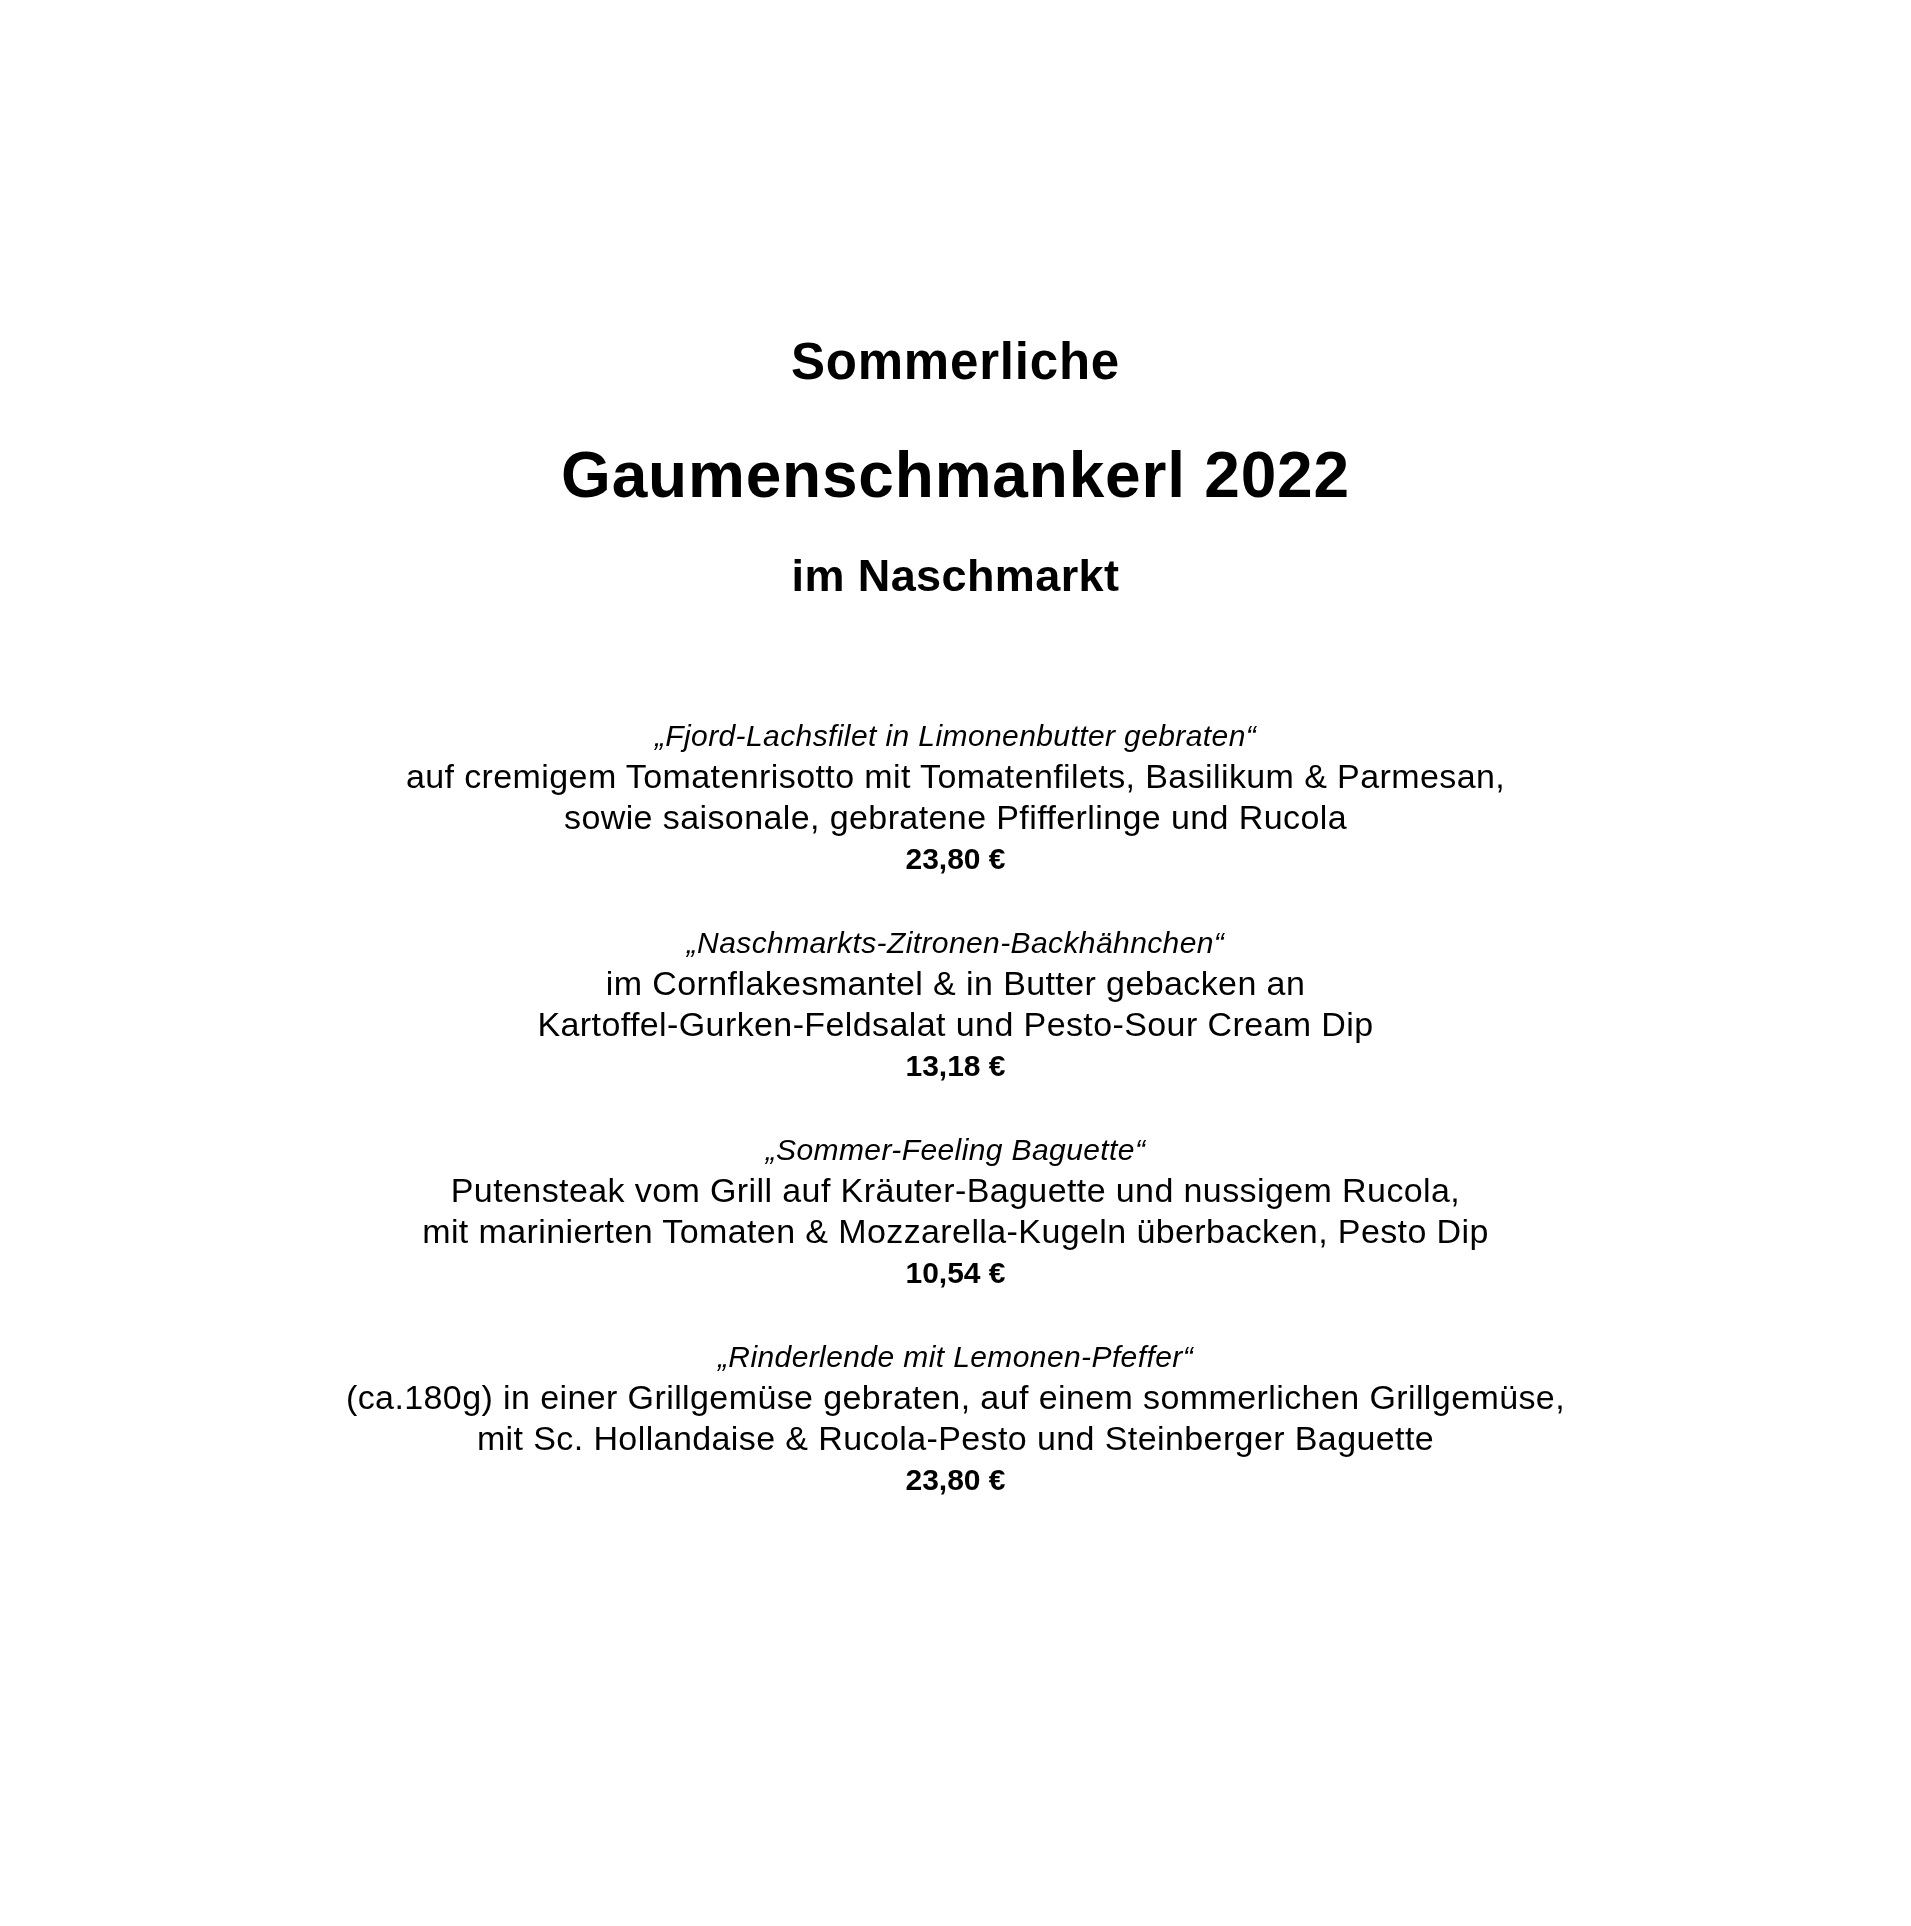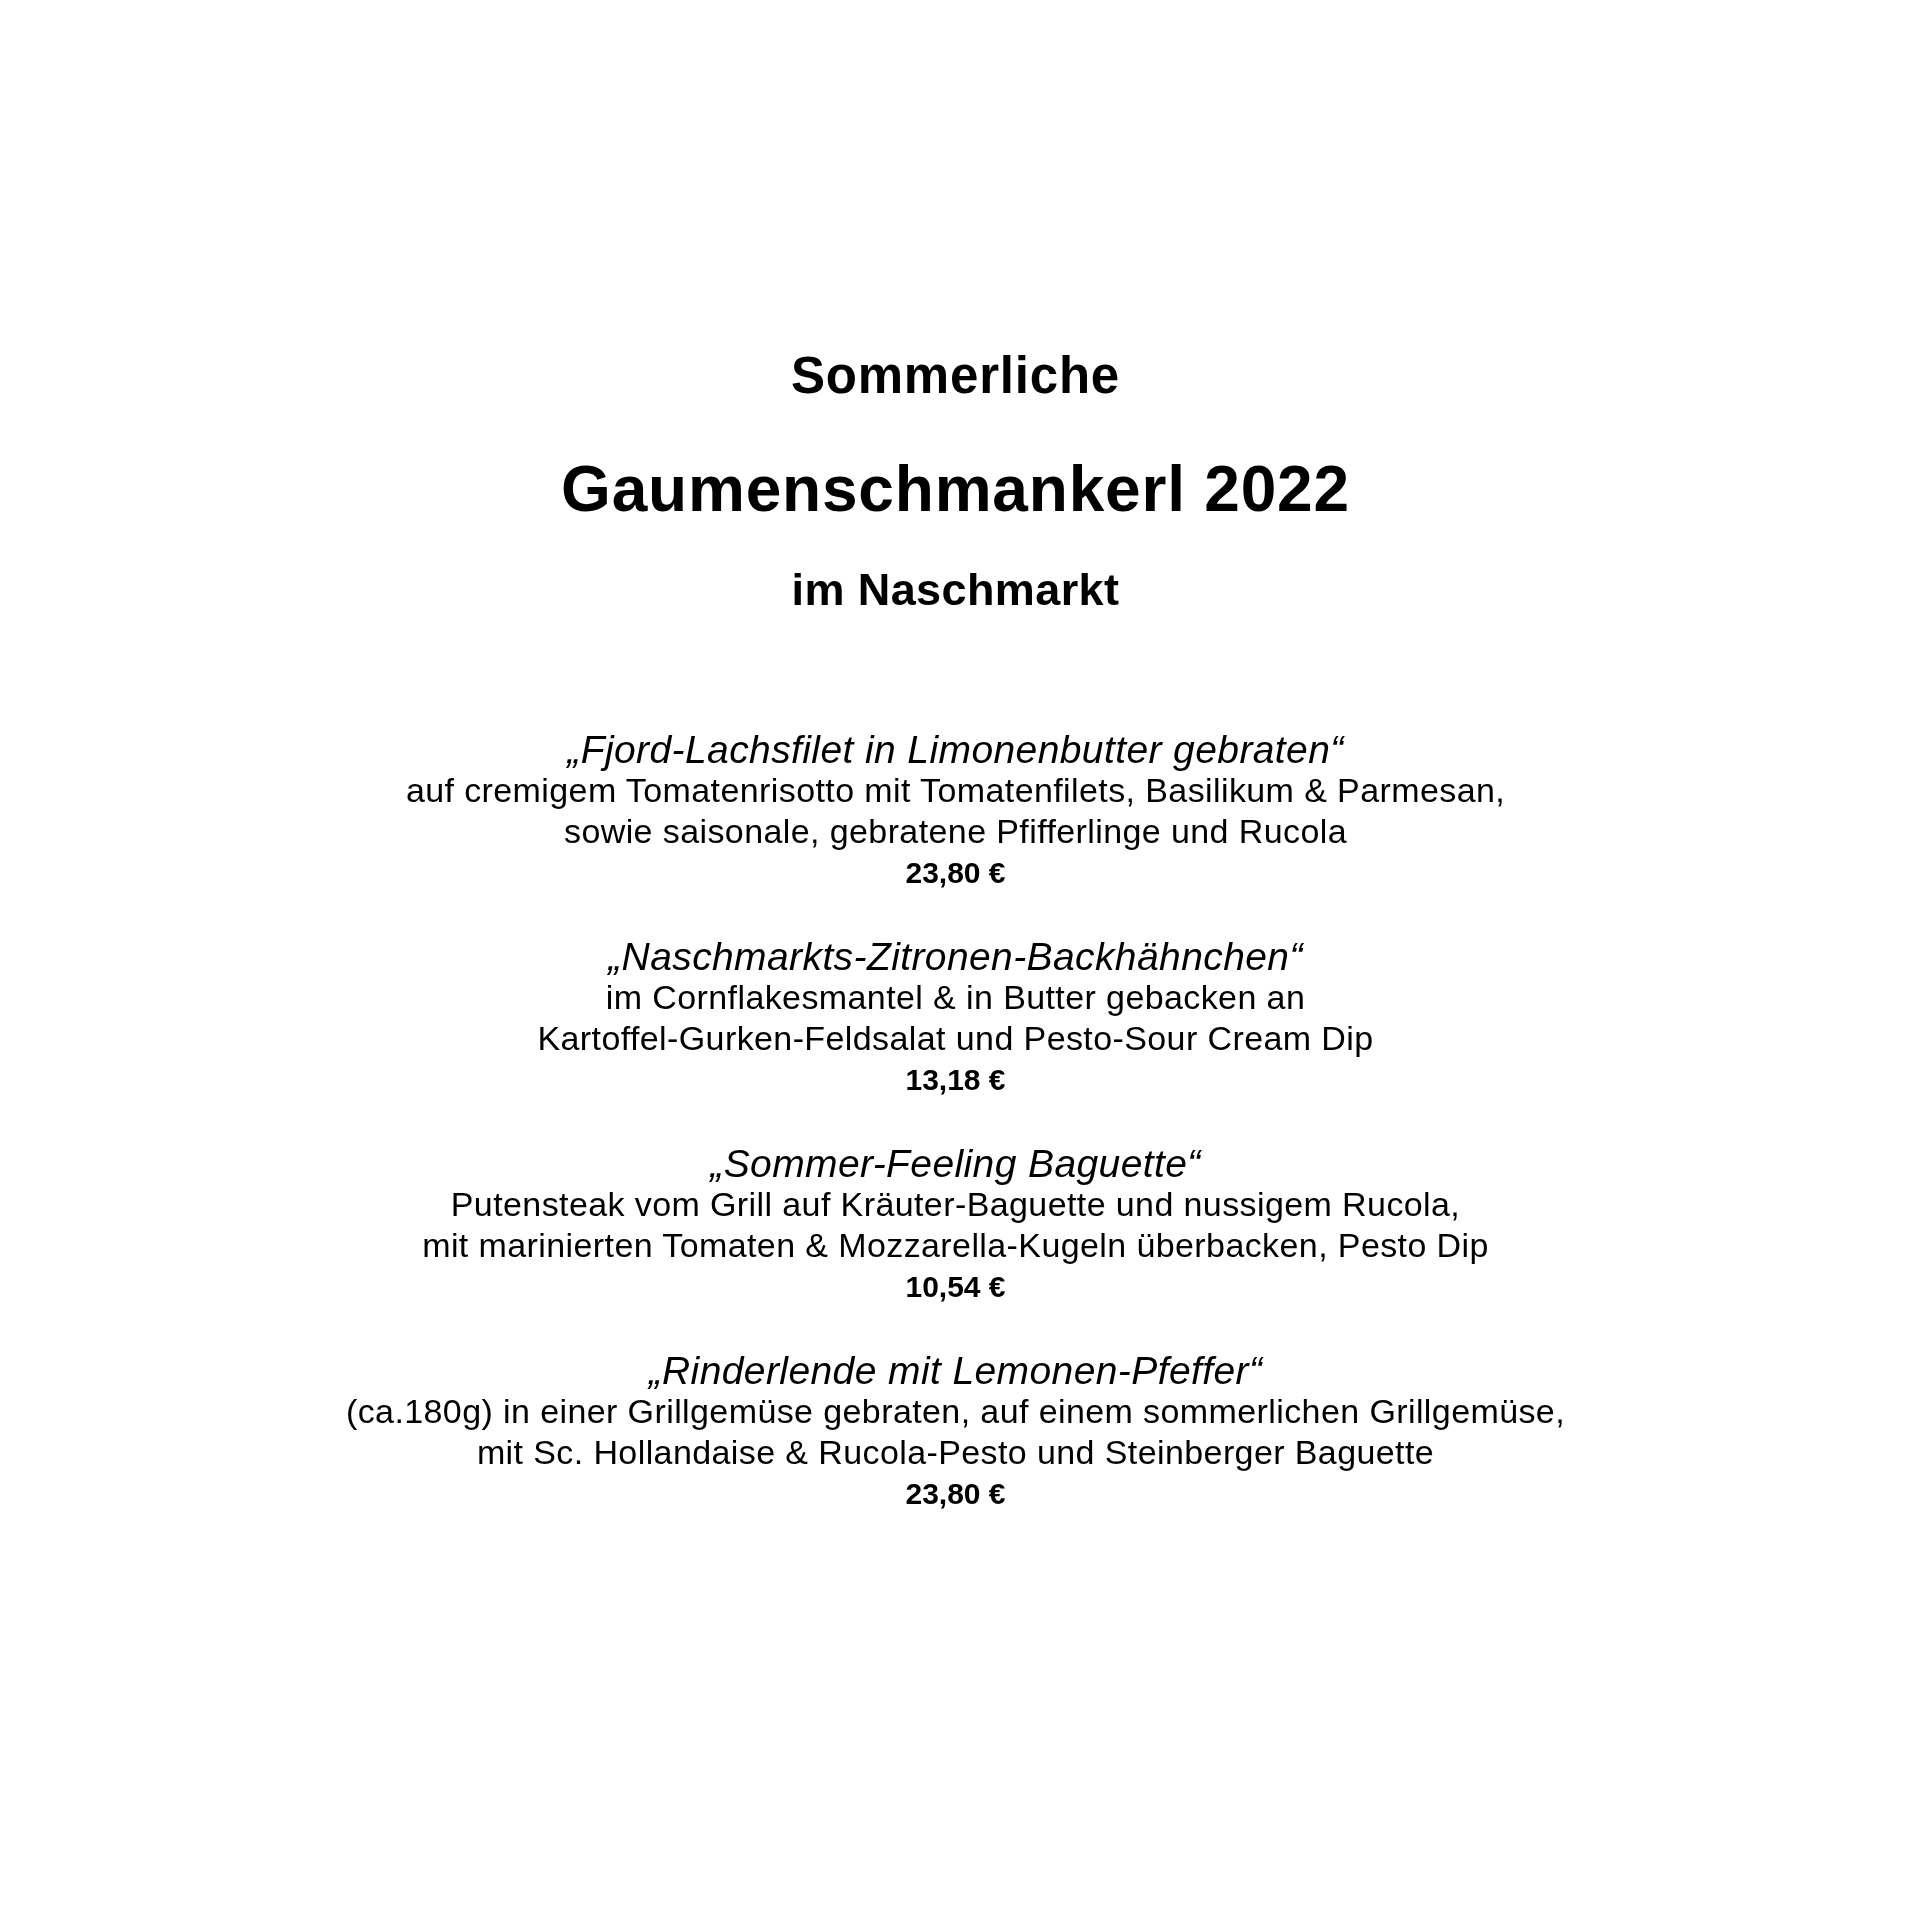--- a/index.html
+++ b/index.html
@@ -15,21 +15,21 @@
     overflow: hidden;
   }
   .page {
     box-sizing: border-box;
     width: 100%;
     height: 100%;
     padding-top: 331px;
     text-align: center;
   }
   .title-season {
-    margin: 14px;
+    margin: 0;
     font-size: 51px;
     font-weight: bold;
     line-height: 62px;
     letter-spacing: 0.8px;
   }
   .title-main {
     margin: 44px 0 0 0;
     font-size: 64px;
     font-weight: bold;
     line-height: 77px;
@@ -42,21 +42,21 @@
     line-height: 54px;
     letter-spacing: 0.4px;
   }
   .items {
     margin-top: 112px;
   }
   .menu-item {
     margin: 0 0 43px 0;
   }
   .item-name {
-    font-size: 39px;
+    font-size: 30px;
     font-style: italic;
     line-height: 41px;
     letter-spacing: 0.4px;
     text-align: center;
   }
   .item-line {
     font-size: 34px;
     line-height: 41px;
     letter-spacing: 0.4px;
   }

